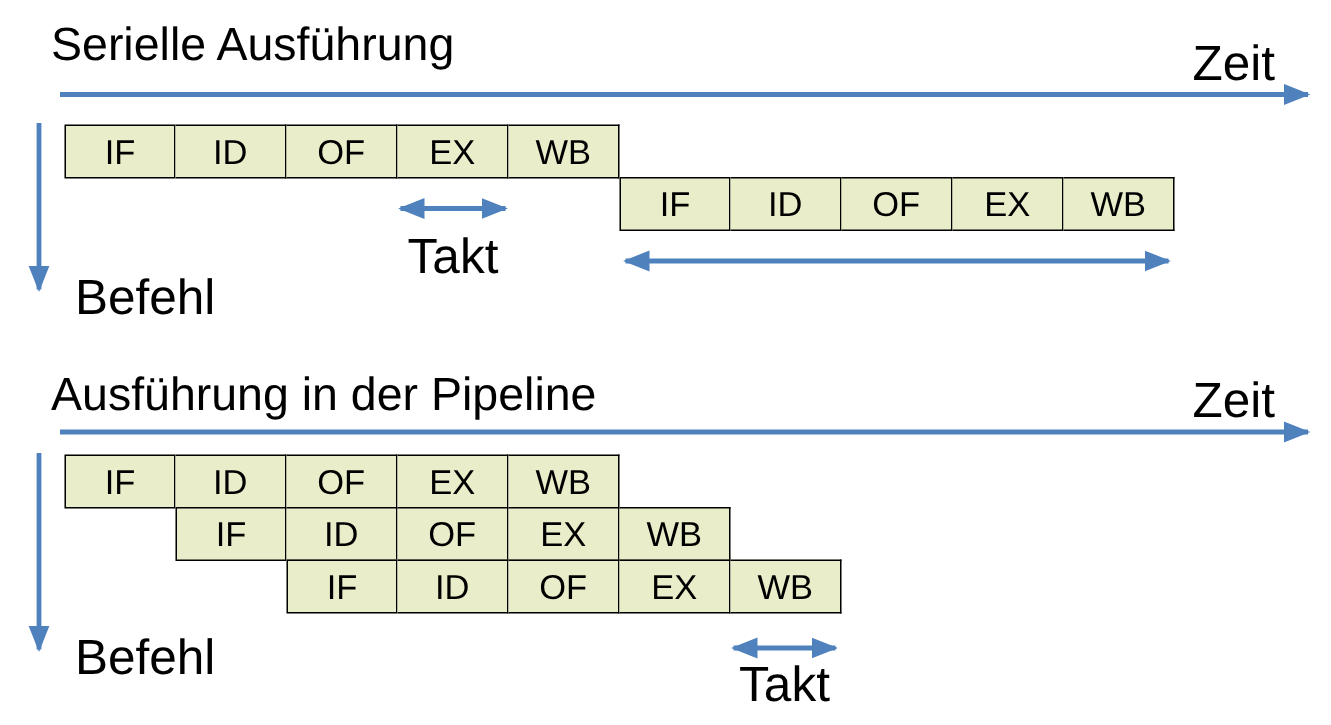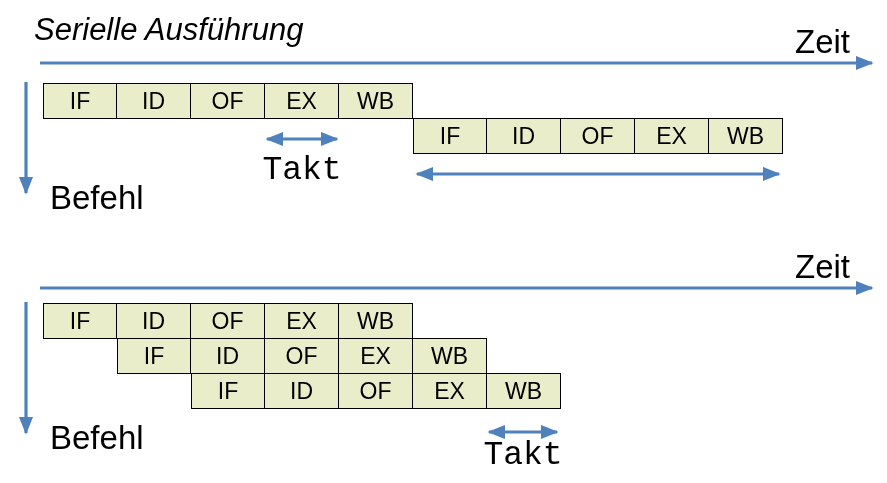--- a/index.html
+++ b/index.html
@@ -15,32 +15,30 @@
     height: 483px;
     background: #ffffff;
     overflow: hidden;
   }
   .abs { position: absolute; }
   .section-title {
     font-size: 31px;
     line-height: 1.15;
     color: var(--text, #000);
     white-space: nowrap;
-    font-style: italic;
   }
   .axis-label {
     font-size: 33px;
     line-height: 1.1;
     color: var(--text, #000);
     white-space: nowrap;
   }
   .centered-label {
     transform: translateX(-50%);
     text-align: center;
-    font-family: Liberation Mono, monospace;
   }
   .stage-row {
     display: flex;
     flex-direction: row;
   }
   .cell {
     box-sizing: border-box;
     width: 74px;
     height: 36px;
     background: var(--box-fill, #e9edc9);
@@ -105,20 +103,21 @@
     <div class="cell">OF</div>
     <div class="cell">EX</div>
     <div class="cell">WB</div>
   </div>
 
   <div class="abs axis-label centered-label" style="left:302px; top:153px">Takt</div>
 
 
   <div class="abs axis-label" style="left:50px; top:180px">Befehl</div>
 
+  <div class="abs section-title" style="left:34px; top:245px">Ausführung in der Pipeline</div>
 
   <div class="abs axis-label" style="left:795px; top:249px">Zeit</div>
 
   <div class="abs stage-row" style="left:43px; top:303px">
     <div class="cell">IF</div>
     <div class="cell">ID</div>
     <div class="cell">OF</div>
     <div class="cell">EX</div>
     <div class="cell">WB</div>
   </div>

